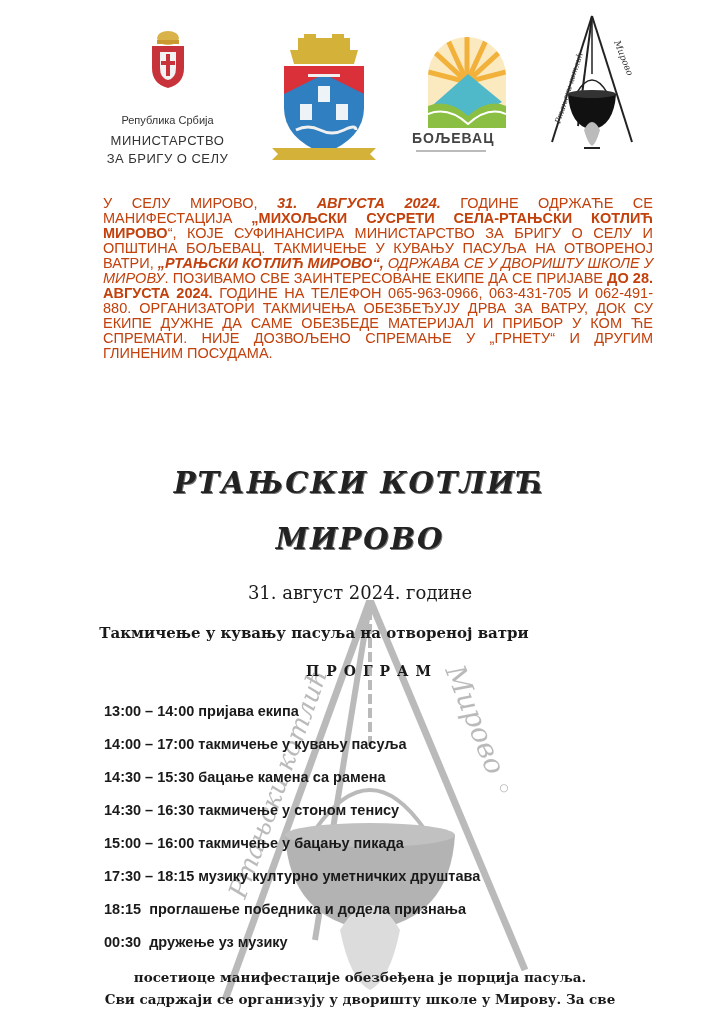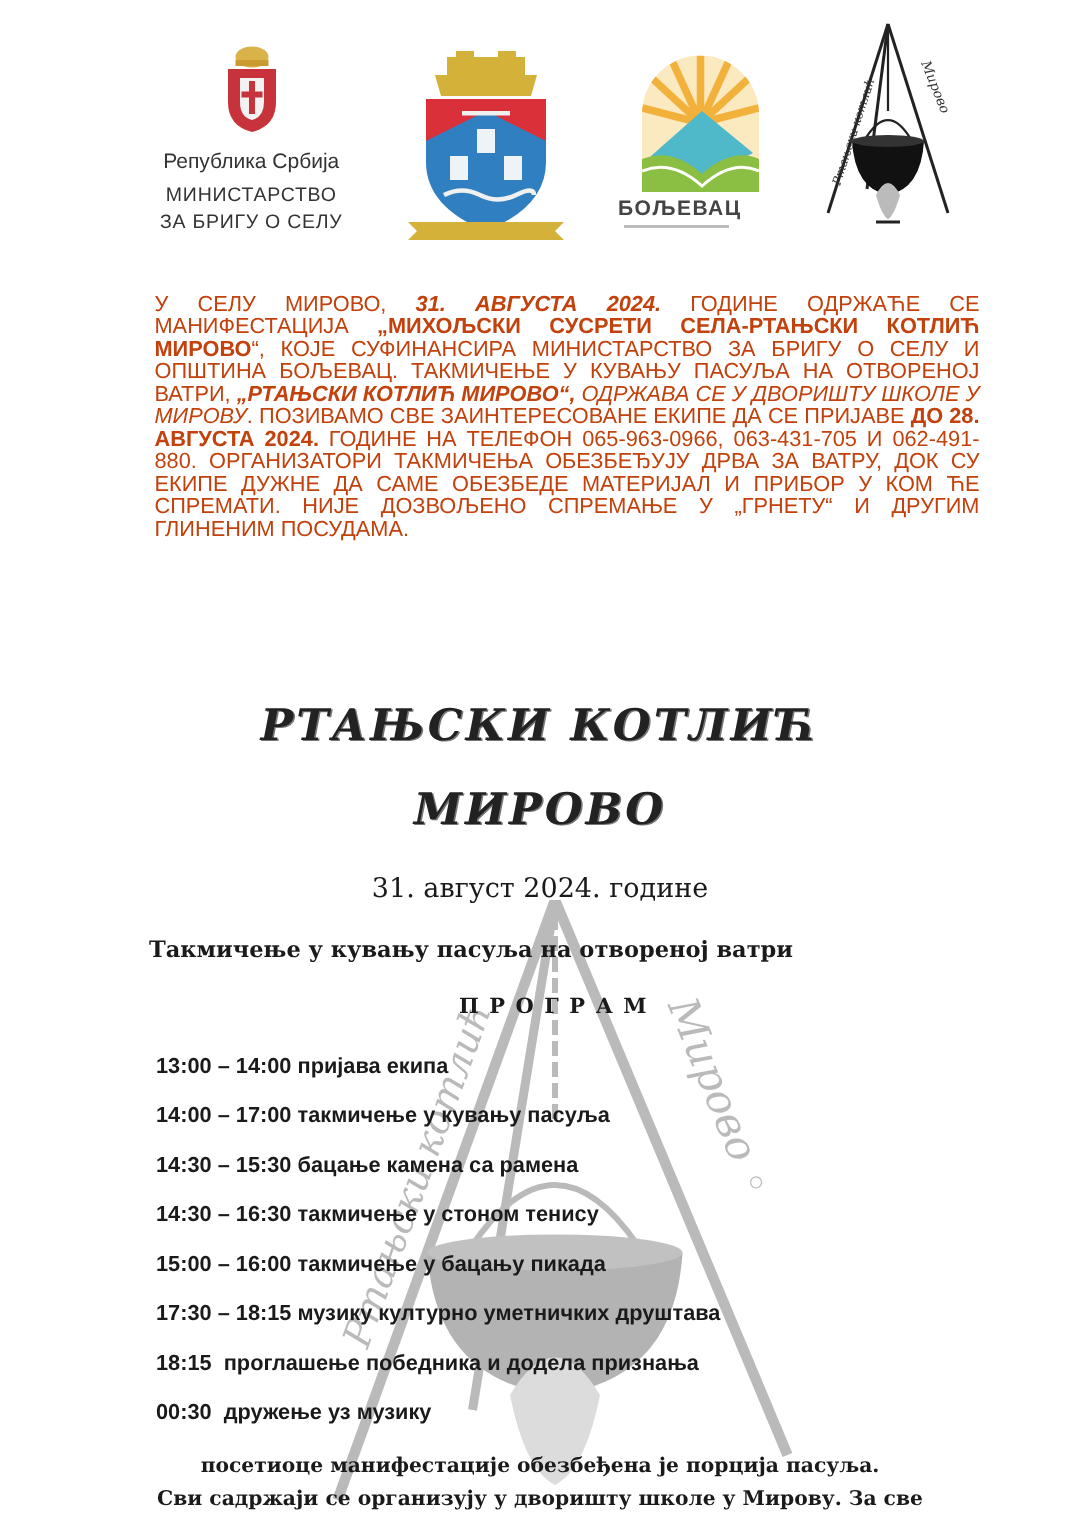--- a/index.html
+++ b/index.html
@@ -1,20 +1,20 @@
 <!DOCTYPE html>
 <html><head>
 <meta charset="utf-8">
 <style>
   html, body { margin: 0; padding: 0; background: #ffffff; }
   body { width: 720px; height: 1019px; position: relative; overflow: hidden; color: #111; }
   .logos { position: absolute; left: 0; top: 0; width: 720px; height: 175px; }
   .logo { position: absolute; }
   .ministry { left: 95px; top: 28px; width: 145px; text-align: center; }
-  .ministry .small { font-family: "Liberation Sans", sans-serif; font-size: 14px; color: #333; margin-top: 4px; }
+  .ministry .small { font-family: "Liberation Sans", sans-serif; font-size: 11px; color: #333; margin-top: 20px; }
   .ministry .big { font-family: "Liberation Sans", sans-serif; font-size: 13px; color: #333; letter-spacing: 0.5px; line-height: 18px; margin-top: 6px; }
   .shield { left: 268px; top: 30px; width: 112px; height: 132px; }
   .bolj { left: 412px; top: 36px; width: 78px; height: 125px; padding-left: 16px; }
   .bolj .name { position: absolute; left: 0; top: 94px; width: 78px; text-align: center; font-family: "Liberation Sans", sans-serif; font-weight: bold; font-size: 14px; letter-spacing: 1px; color: #444; }
   .bolj .tag { position: absolute; left: 4px; top: 114px; width: 70px; height: 2px; background: #bbb; }
   .kotlic { left: 540px; top: 14px; width: 100px; height: 148px; }
 
   .intro { position: absolute; left: 103px; top: 196px; width: 550px; font-family: "Liberation Sans", sans-serif; font-size: 14.5px; line-height: 15px; text-align: justify; text-transform: uppercase; color: #c2410c; }
   .intro b { font-weight: bold; }
   .intro i { font-style: italic; }

